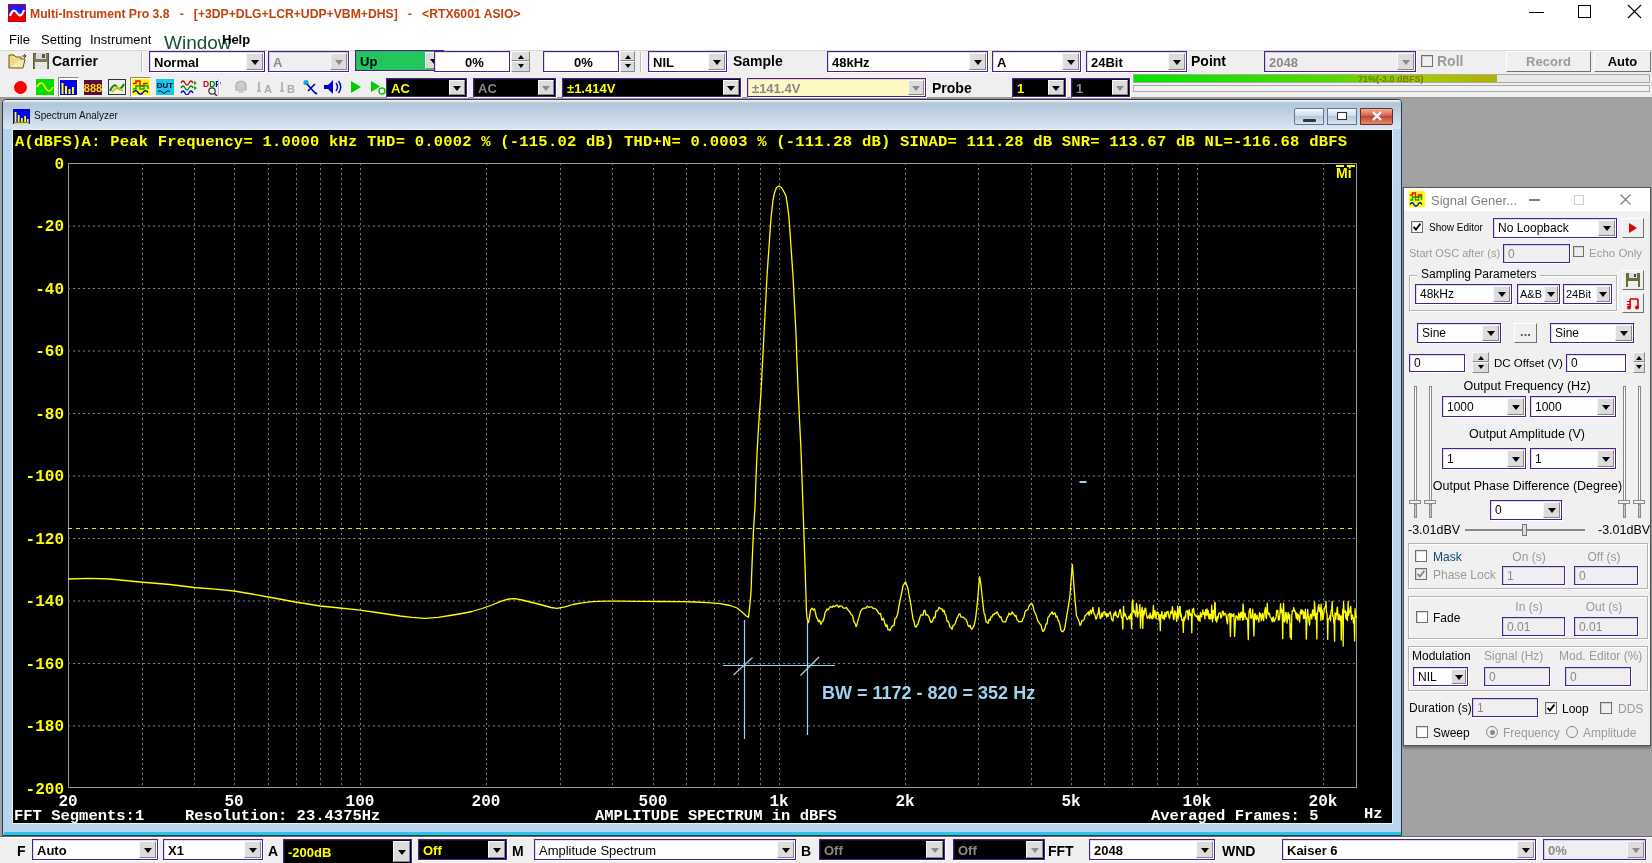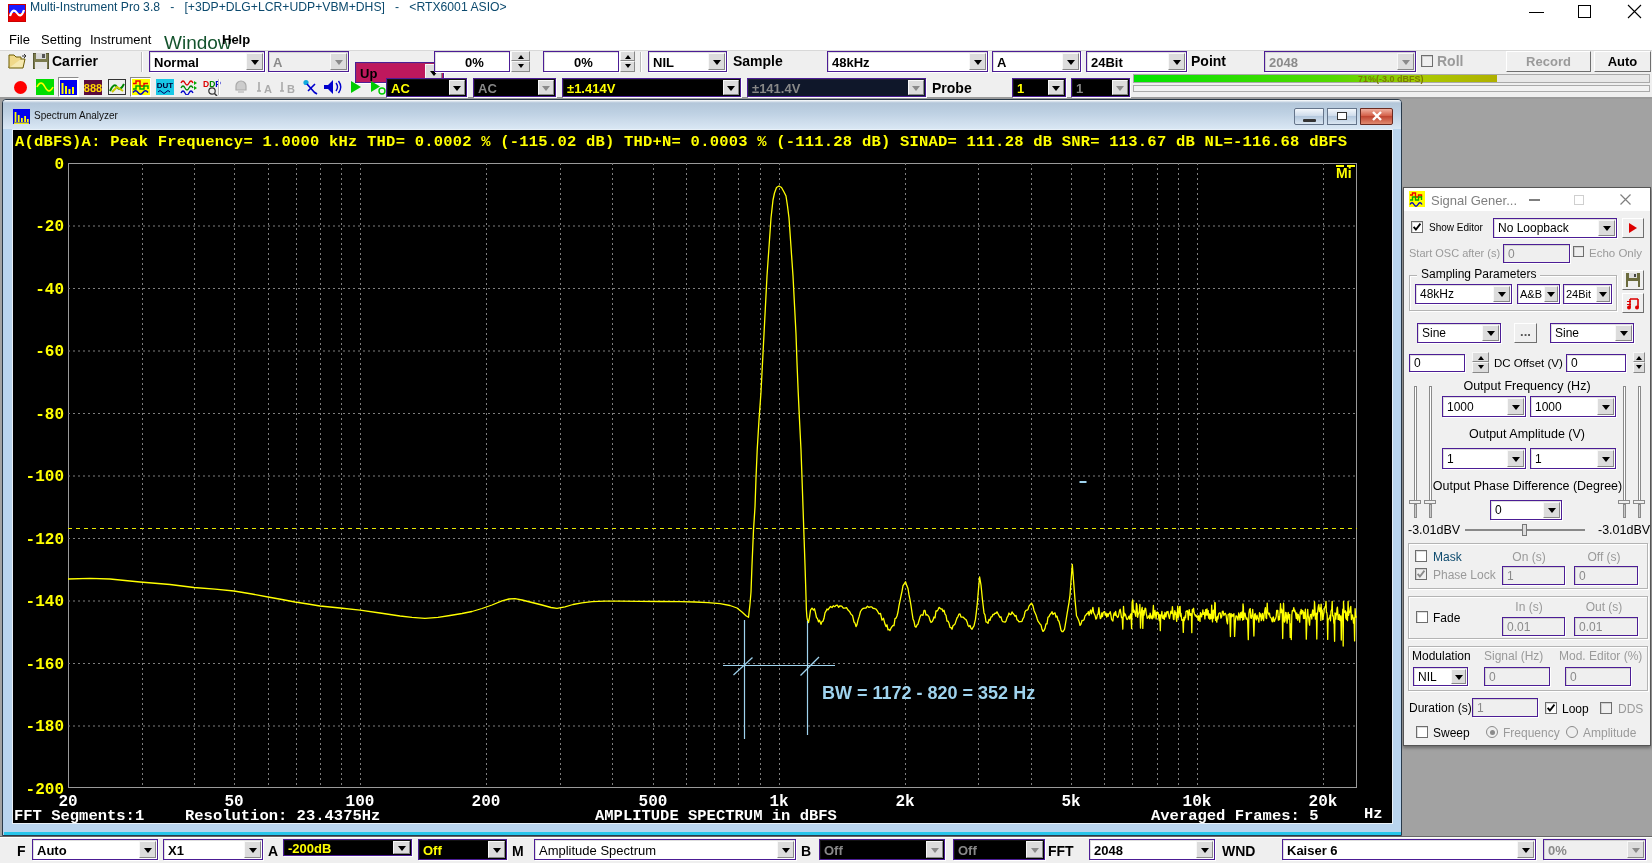--- a/index.html
+++ b/index.html
@@ -15,21 +15,21 @@
 .ico{position:absolute;width:21px;height:20px;display:flex;align-items:center;justify-content:center}
 </style></head><body>
 
 <div class="abs" style="left:0;top:0;width:1652px;height:27px;background:#fff"></div>
 <svg class="abs" style="left:8px;top:4px" width="18" height="18" viewBox="0 0 18 18">
 <rect x="0" y="0" width="18" height="9" fill="#1a1aff"></rect>
     <rect x="0" y="9" width="18" height="9" fill="#ee0000"></rect>
 <rect x="0" y="0" width="18" height="18" fill="none" stroke="#cc0000" stroke-width="2"></rect>
 <path d="M2 12 Q5 3 9 9 Q13 15 16 6" stroke="#fff" stroke-width="2.2" fill="none"></path>
   </svg>
-<div style="position:absolute;left:30px;top:0;font-size:12.2px;font-weight:normal;color:#0c4a6e;white-space:nowrap">Multi-Instrument Pro 3.8&nbsp;&nbsp;&nbsp;-&nbsp;&nbsp;&nbsp;[+3DP+DLG+LCR+UDP+VBM+DHS]&nbsp;&nbsp;&nbsp;-&nbsp;&nbsp;&nbsp;&lt;RTX6001 ASIO&gt;</div>
+<div style="position:absolute;left:30px;top:7px;font-size:12.2px;font-weight:bold;color:#c2410c;white-space:nowrap">Multi-Instrument Pro 3.8&nbsp;&nbsp;&nbsp;-&nbsp;&nbsp;&nbsp;[+3DP+DLG+LCR+UDP+VBM+DHS]&nbsp;&nbsp;&nbsp;-&nbsp;&nbsp;&nbsp;&lt;RTX6001 ASIO&gt;</div>
 <div class="abs" style="left:1529px;top:12px;width:15px;height:1px;background:#000"></div>
 <div class="abs" style="left:1578px;top:5px;width:13px;height:13px;border:1px solid #000"></div>
 <svg class="abs" style="left:1627px;top:4px" width="15" height="15" viewBox="0 0 15 15">
 <path d="M1 1 L14 14 M14 1 L1 14" stroke="#000" stroke-width="1.1"></path>
   </svg>
 <div class="abs" style="left:0;top:27px;width:1652px;height:23px;background:#fff"></div>
 <div style="position:absolute;left:9px;top:32px;font-size:13px;font-weight:normal;color:#000;white-space:nowrap">File</div>
 <div style="position:absolute;left:41px;top:32px;font-size:13px;font-weight:normal;color:#000;white-space:nowrap">Setting</div>
 <div style="position:absolute;left:90px;top:32px;font-size:13px;font-weight:normal;color:#000;white-space:nowrap">Instrument</div>
 <div style="position:absolute;left:164px;top:32px;font-size:19px;font-weight:normal;color:#14532d;white-space:nowrap">Window</div>
@@ -53,21 +53,21 @@
     <div class="ab" style="right:1px;width:17px">
       <span style="border-top-color:#000"></span>
     </div>
   </div>
 <div class="cb" style="left:268px;top:51px;width:81px;height:21px;background:#efefef">
     <div style="position:absolute;left:4px;top:50%;transform:translateY(-50%);font-size:13px;font-weight:bold;color:#8a8a8a;white-space:nowrap">A</div>
     <div class="ab" style="right:1px;width:17px">
       <span style="border-top-color:#8a8a8a"></span>
     </div>
   </div>
-<div class="cb" style="left:355px;top:62px;width:89px;height:21px;background:#be185d">
+<div class="cb" style="left:355px;top:50px;width:89px;height:21px;background:#22c55e">
     <div style="position:absolute;left:4px;top:50%;transform:translateY(-50%);font-size:13px;font-weight:bold;color:#000;white-space:nowrap">Up</div>
     <div class="ab" style="right:1px;width:17px">
       <span style="border-top-color:#000"></span>
     </div>
   </div>
 <div class="cb" style="left:434px;top:51px;width:76px;height:21px;background:#fff">
     <div style="position:absolute;left:30px;top:50%;transform:translateY(-50%);font-size:13px;font-weight:bold;color:#000;white-space:nowrap">0%</div>
   </div>
 <div class="sp" style="left:511px;top:51px;width:19px;height:10px">
     <span class="ua"></span>
@@ -237,21 +237,21 @@
     <div class="ab" style="right:1px;width:16px">
       <span style="border-top-color:#8a8a8a"></span>
     </div>
   </div>
 <div class="cb" style="left:562px;top:78px;width:179px;height:19px;background:#000">
     <div style="position:absolute;left:4px;top:50%;transform:translateY(-50%);font-size:13px;font-weight:bold;color:#ffff00;white-space:nowrap">±1.414V</div>
     <div class="ab" style="right:1px;width:16px">
       <span style="border-top-color:#000"></span>
     </div>
   </div>
-<div class="cb" style="left:747px;top:78px;width:179px;height:19px;background:#0f172a">
+<div class="cb" style="left:747px;top:78px;width:179px;height:19px;background:#fef9c3">
     <div style="position:absolute;left:4px;top:50%;transform:translateY(-50%);font-size:13px;font-weight:bold;color:#888;white-space:nowrap">±141.4V</div>
     <div class="ab" style="right:1px;width:16px">
       <span style="border-top-color:#8a8a8a"></span>
     </div>
   </div>
 <div style="position:absolute;left:932px;top:80px;font-size:14px;font-weight:bold;color:#000;white-space:nowrap">Probe</div>
 <div class="cb" style="left:1012px;top:78px;width:54px;height:19px;background:#000">
     <div style="position:absolute;left:4px;top:50%;transform:translateY(-50%);font-size:13px;font-weight:bold;color:#ffff00;white-space:nowrap">1</div>
     <div class="ab" style="right:1px;width:16px">
       <span style="border-top-color:#000"></span>
@@ -601,21 +601,21 @@
       <span style="border-top-color:#000"></span>
     </div>
   </div>
 <div class="cb" style="left:163px;top:839px;width:100px;height:21px;background:#fff">
     <div style="position:absolute;left:4px;top:50%;transform:translateY(-50%);font-size:13px;font-weight:bold;color:#000;white-space:nowrap">X1</div>
     <div class="ab" style="right:1px;width:17px">
       <span style="border-top-color:#000"></span>
     </div>
   </div>
 <div style="position:absolute;left:268px;top:843px;font-size:14px;font-weight:bold;color:#000;white-space:nowrap">A</div>
-<div class="cb" style="left:283px;top:839px;width:129px;height:17px;background:#000">
+<div class="cb" style="left:283px;top:839px;width:129px;height:25px;background:#000">
     <div style="position:absolute;left:4px;top:50%;transform:translateY(-50%);font-size:13px;font-weight:bold;color:#ffff00;white-space:nowrap">-200dB</div>
     <div class="ab" style="right:1px;width:17px">
       <span style="border-top-color:#000"></span>
     </div>
   </div>
 <div class="cb" style="left:418px;top:839px;width:89px;height:21px;background:#000">
     <div style="position:absolute;left:4px;top:50%;transform:translateY(-50%);font-size:13px;font-weight:bold;color:#ffff00;white-space:nowrap">Off</div>
     <div class="ab" style="right:1px;width:17px">
       <span style="border-top-color:#000"></span>
     </div>

